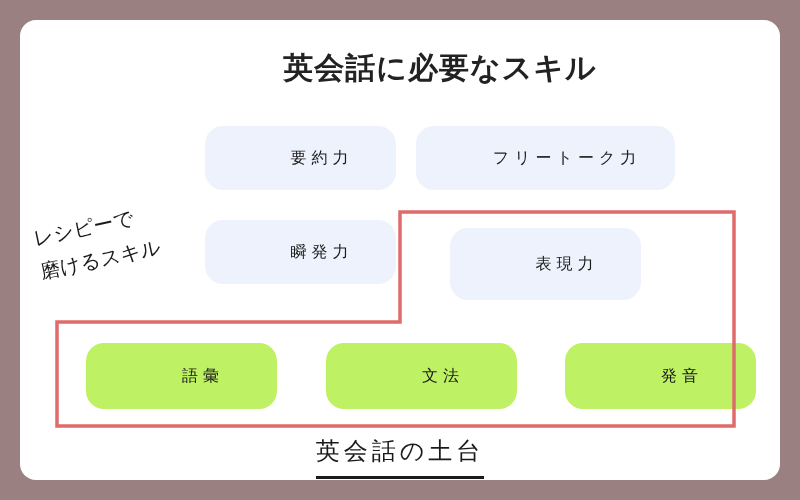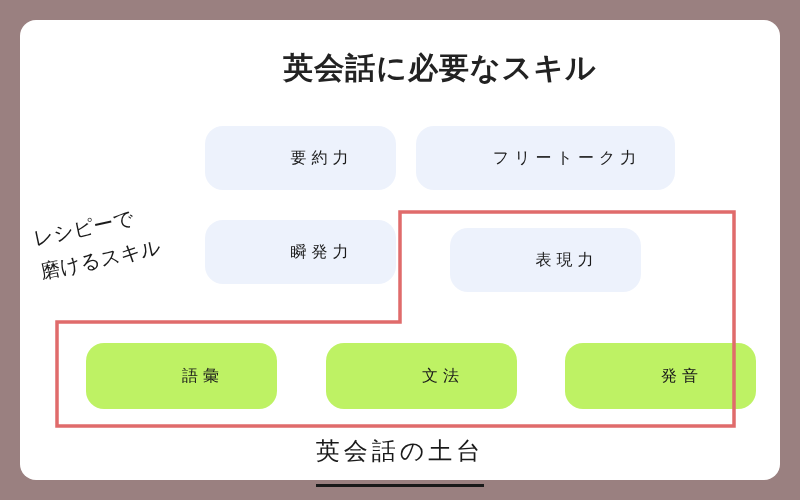--- a/index.html
+++ b/index.html
@@ -62,35 +62,35 @@
     left: 0; top: 436px;
     width: 800px;
     text-align: center;
   }
   .foundation span {
     display: inline-block;
     font-size: 24px;
     color: #1a1a1a;
     letter-spacing: 4px;
     border-bottom: 3px solid #1a1a1a;
-    padding-bottom: 18px;
+    padding-bottom: 10px;
     line-height: 30px;
   }
 </style>
 </head>
 <body>
 
 <div class="card"></div>
 
 <div class="title">英会話に必要なスキル</div>
 
 <div class="pill blue" style="left:205px; top:126px; width:148px; height:64px;">要約力</div>
 <div class="pill blue" style="left:416px; top:126px; width:216px; height:64px;">フリートーク力</div>
 <div class="pill blue" style="left:205px; top:220px; width:148px; height:64px;">瞬発力</div>
-<div class="pill blue" style="left:450px; top:228px; width:148px; height:64px;">表現力</div>
+<div class="pill blue" style="left:450px; top:228px; width:148px; height:72px;">表現力</div>
 
 <div class="pill peach" style="left:86px; top:343px; width:148px; height:66px;">語彙</div>
 <div class="pill peach" style="left:326px; top:343px; width:148px; height:66px;">文法</div>
 <div class="pill peach" style="left:565px; top:343px; width:148px; height:66px;">発音</div>
 
 <svg class="frame" viewBox="0 0 800 500">
   <path d="M57 322 L400 322 L400 212 L734 212 L734 426 L57 426 Z" fill="none" stroke="#e06b6b" stroke-width="3.5" stroke-linejoin="miter"></path>
 </svg>
 
 <div class="side-note">

